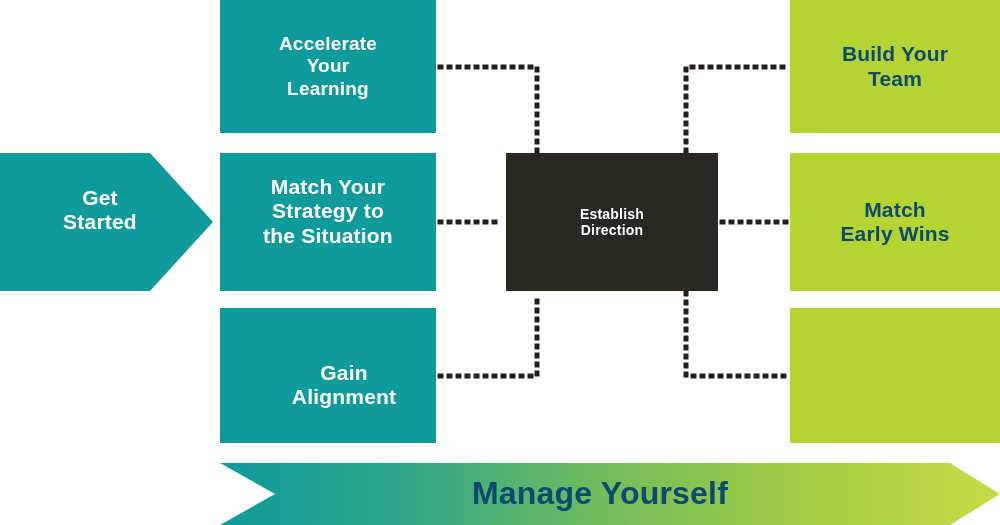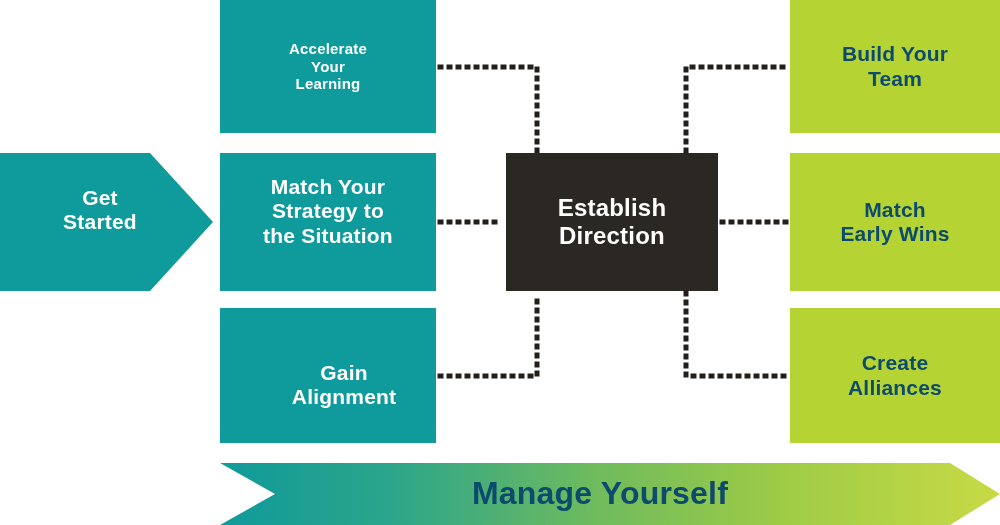--- a/index.html
+++ b/index.html
@@ -39,25 +39,25 @@
   }
   .label-light { color: #ffffff; }
   .label-dark  { color: #0c4a6e; }
 
   
   #label-get-started {
     left: 0px; top: 141px; width: 200px; height: 138px;
     font-size: 21px;
   }
   
-  #label-accelerate { left: 220px; top: 0px;   width: 216px; height: 133px; font-size: 15px; }
+  #label-accelerate { left: 220px; top: 0px;   width: 216px; height: 133px; font-size: 19px; }
   #label-match      { left: 220px; top: 153px; width: 216px; height: 117px; font-size: 21px; }
   #label-gain       { left: 236px; top: 308px; width: 216px; height: 154px; font-size: 21px; }
   
-  #label-establish  { left: 506px; top: 153px; width: 212px; height: 138px; font-size: 24px; }
+  #label-establish  { left: 506px; top: 153px; width: 212px; height: 138px; font-size: 14px; }
   
   #label-build      { left: 790px; top: 0px;   width: 210px; height: 133px; font-size: 21px; }
   #label-secure     { left: 790px; top: 153px; width: 210px; height: 138px; font-size: 21px; }
   #label-create     { left: 790px; top: 308px; width: 210px; height: 135px; font-size: 21px; }
   
   #label-manage {
     left: 230px; top: 466px; width: 740px; height: 56px;
     font-size: 32px;
   }
 </style>
@@ -112,18 +112,16 @@
   <div class="node-label label-light" id="label-gain">Gain
 Alignment</div>
 
   <div class="node-label label-light" id="label-establish">Establish
 Direction</div>
 
   <div class="node-label label-dark" id="label-build">Build Your
 Team</div>
   <div class="node-label label-dark" id="label-secure">Match
 Early Wins</div>
-  <div class="node-label label-dark" id="label-create">Create
-Alliances</div>
 
   <div class="node-label label-dark" id="label-manage">Manage Yourself</div>
 
 </div>
 
 </body></html>

